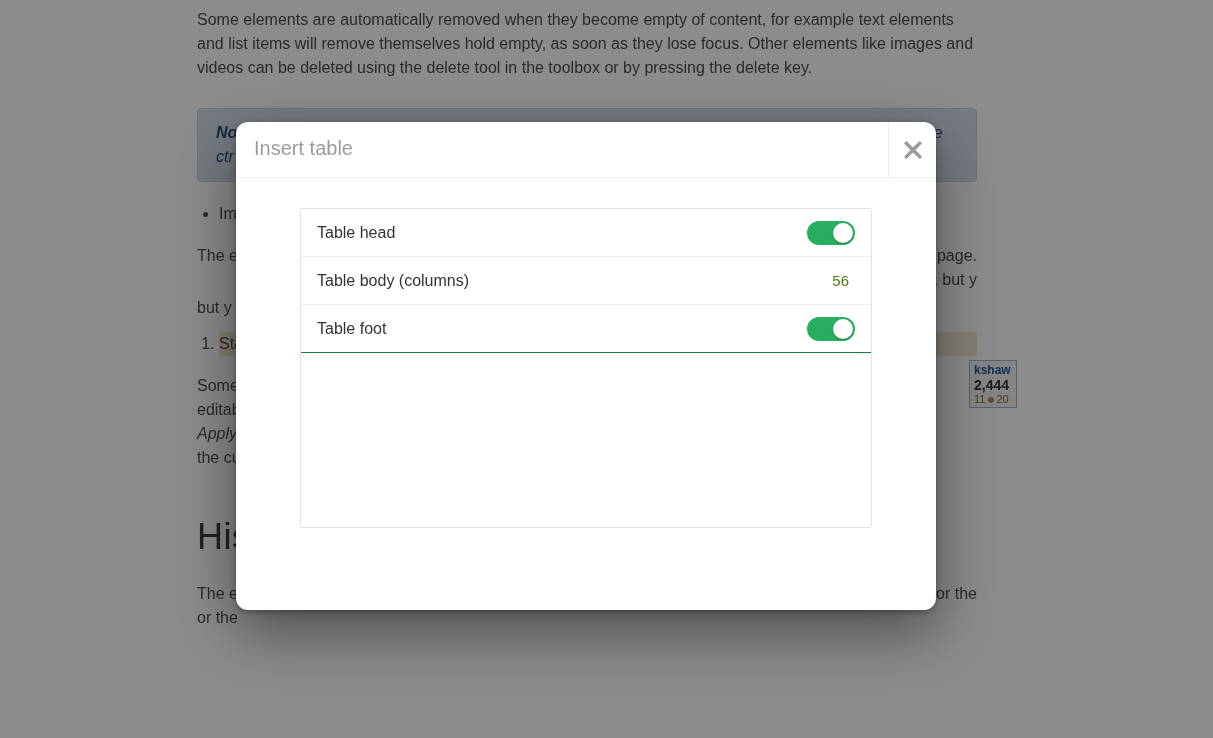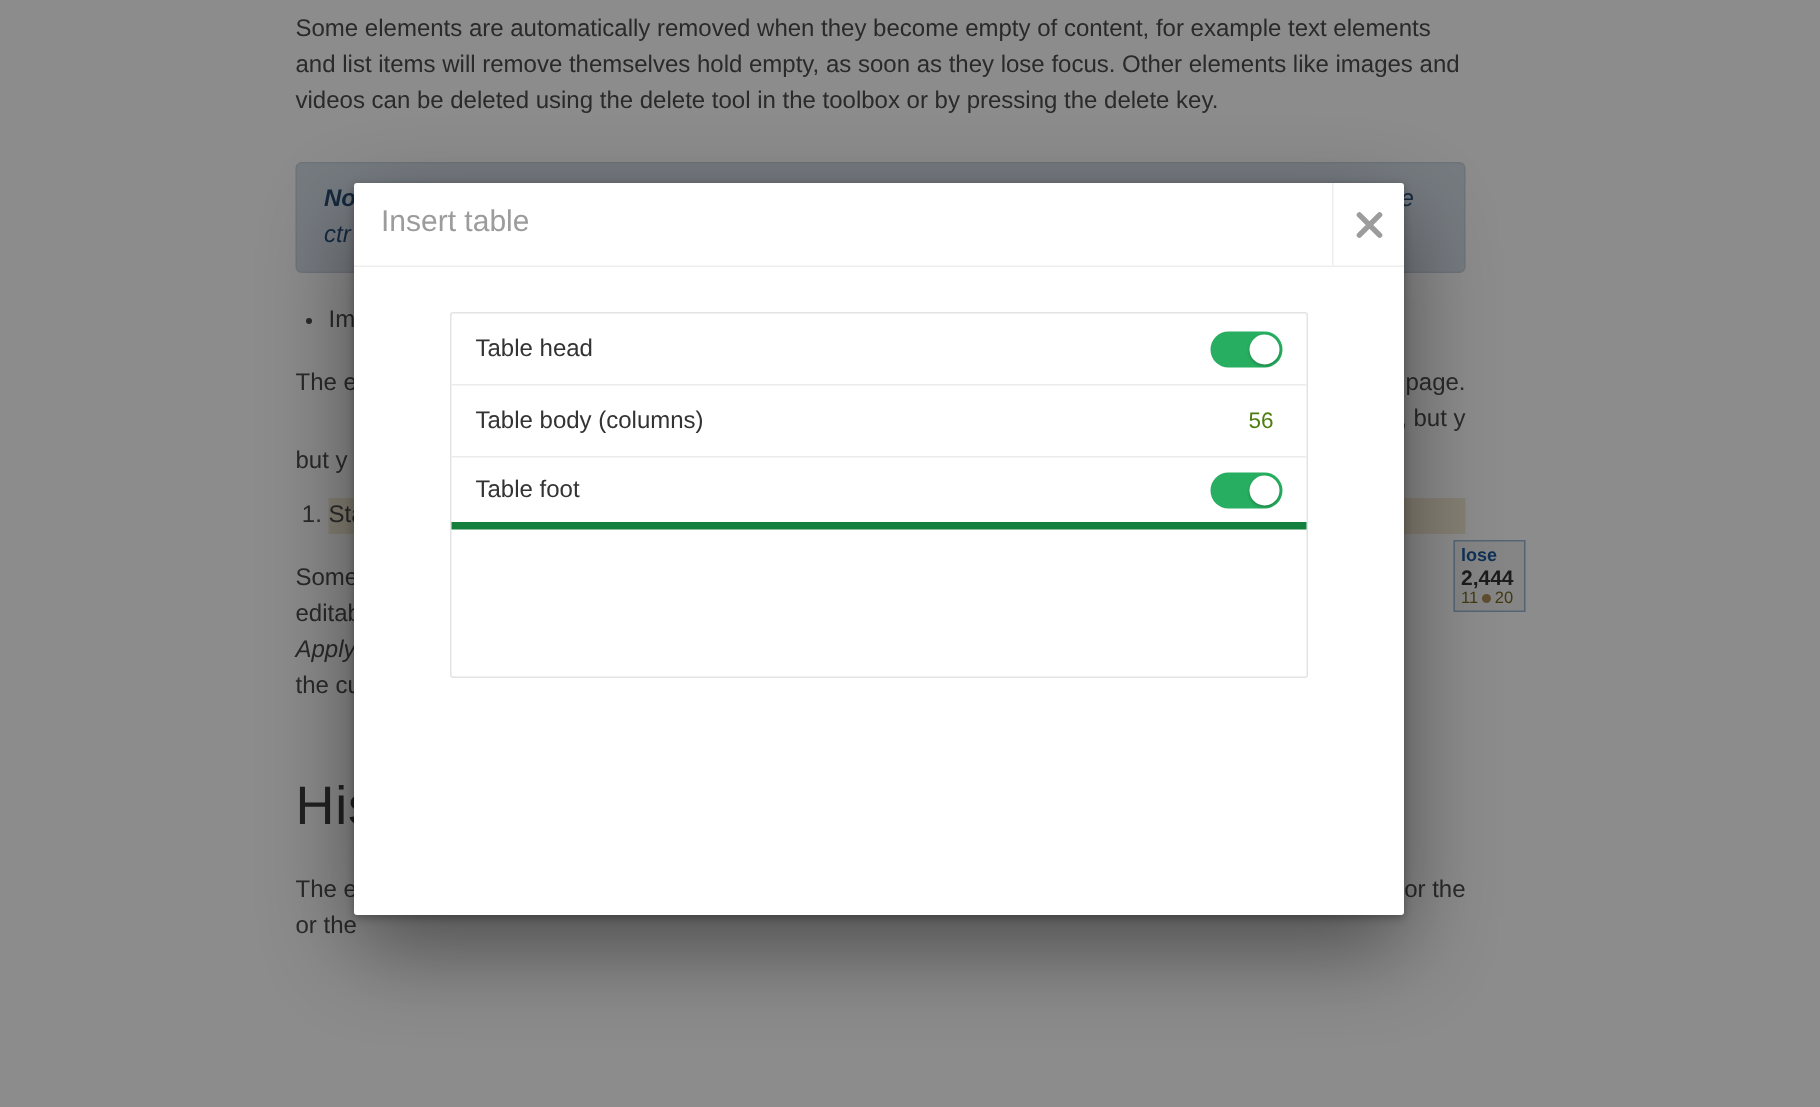--- a/index.html
+++ b/index.html
@@ -48,21 +48,21 @@
 
   
   .overlay {
     position:absolute; inset:0;
     background: rgba(0,0,0,0.45);
   }
   .dialog {
     position:absolute;
     left:236px; right:277px; top:122px;
     background:#fff;
-    border-radius:2px;
+    border-radius:12px;
     box-shadow: 0 22px 60px rgba(0,0,0,0.45), 0 2px 6px rgba(0,0,0,0.3);
     min-height:488px;
     padding-bottom:16px;
   }
   .dlg-header{
     display:flex; align-items:stretch; justify-content:space-between;
     border-bottom:1px solid #eee;
     height:56px;
   }
   .dlg-title{
@@ -74,21 +74,21 @@
     display:flex; align-items:center; justify-content:center;
     cursor:pointer;
   }
   .dlg-close svg{ width:18px; height:18px; fill:#9c9c9c;}
   .dlg-body{
     padding: 30px 64px 12px 64px;
   }
   .rows-box{
     border:1px solid #e3e3e3;
     border-radius:2px;
-    height:244px;
+    height:320px;
   }
   .row{
     display:flex; align-items:center; justify-content:space-between;
     padding:12px 16px;
     height:48px;
     border-bottom:1px solid #ececec;
     font-size:16px; color:#333;
   }
   .row:last-child{}
   .row .val{ color:#4d7c0f; font-size:15px; margin-right:6px; min-width:30px; text-align:right;}
@@ -156,21 +156,21 @@
       <span>The e</span>
       <span style="float:right">olbox or the</span><br>
       or the
     </p>
 
 
   </div>
 </div>
 
 <div class="flair">
-  <div class="fname">lose</div>
+  <div class="fname">kshaw</div>
   <div class="fscore">2,444</div>
   <div class="fbadge">
     <span>11</span>
     <span class="dot dot2"></span><span>20</span>
   </div>
 </div>
 
 <div class="overlay"></div>
 
 <div class="dialog">
@@ -191,21 +191,21 @@
         <div class="toggle">
           <div class="knob"></div>
         </div>
       </div>
 
       <div class="row">
         <span>Table body (columns)</span>
         <span class="val">56</span>
       </div>
 
-      <div class="row" style="border-bottom:5px solid #15803d;">
+      <div class="row" style="border-bottom:1px solid #15803d;">
         <span>Table foot</span>
         <div class="toggle">
           <div class="knob"></div>
         </div>
       </div>
 
     </div>
   </div>
 
 </div>

